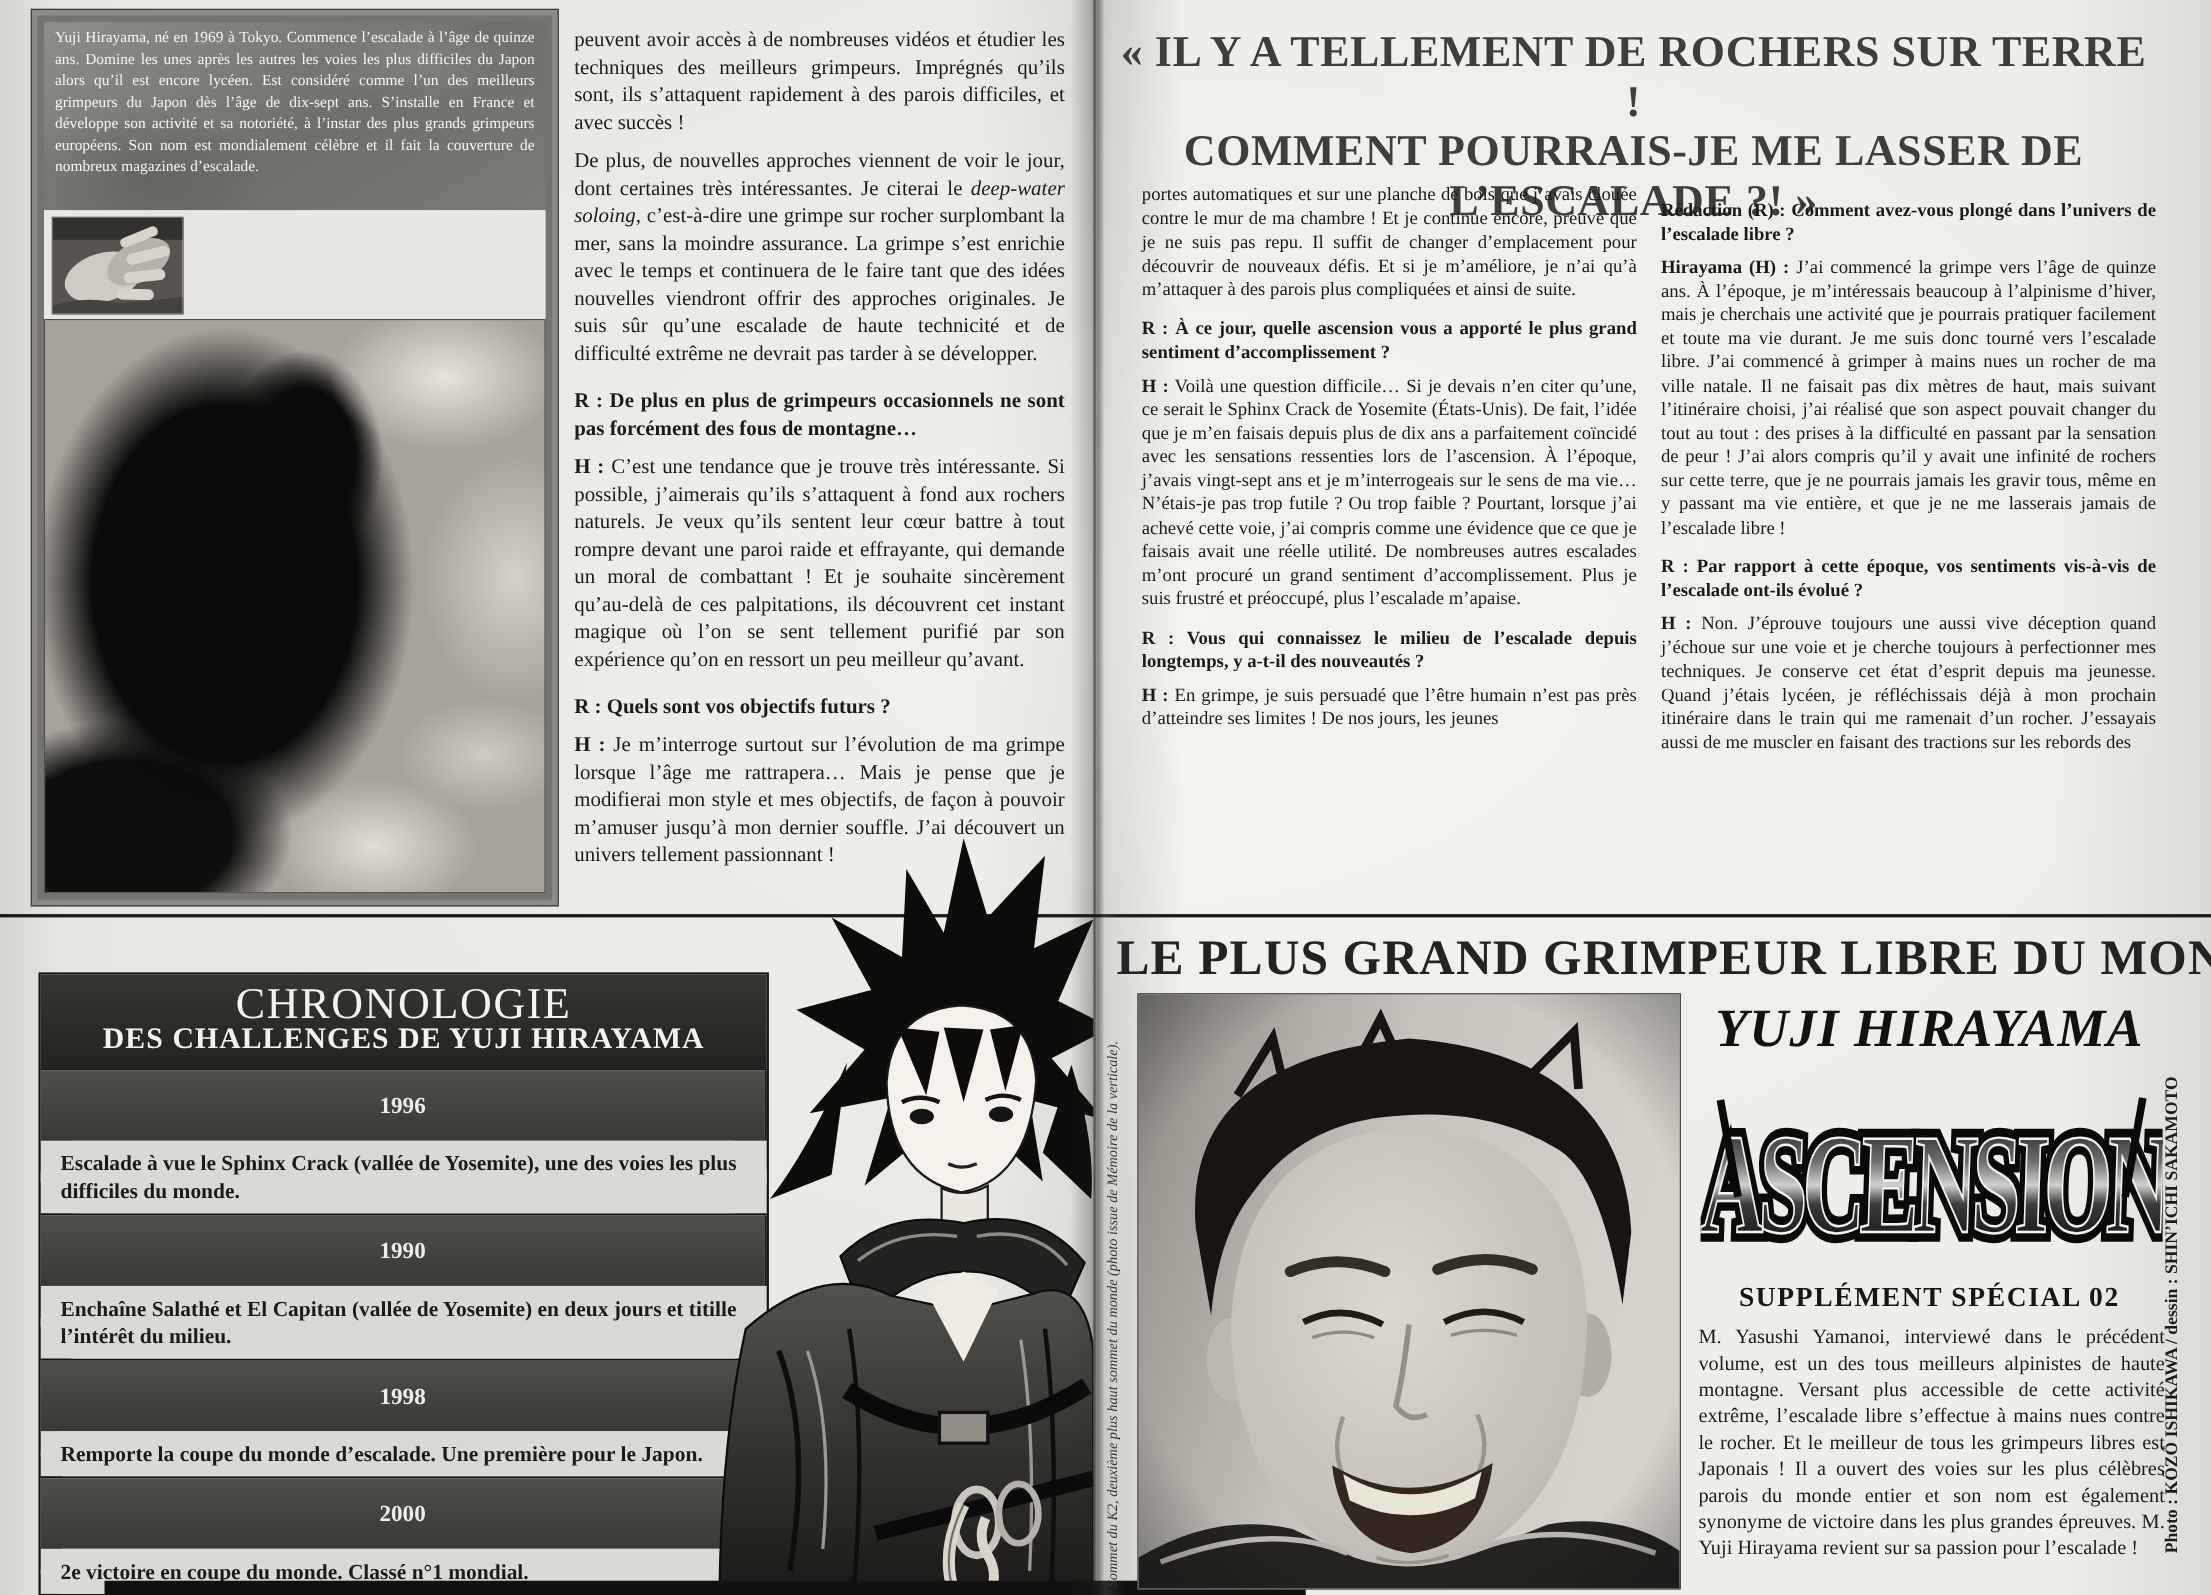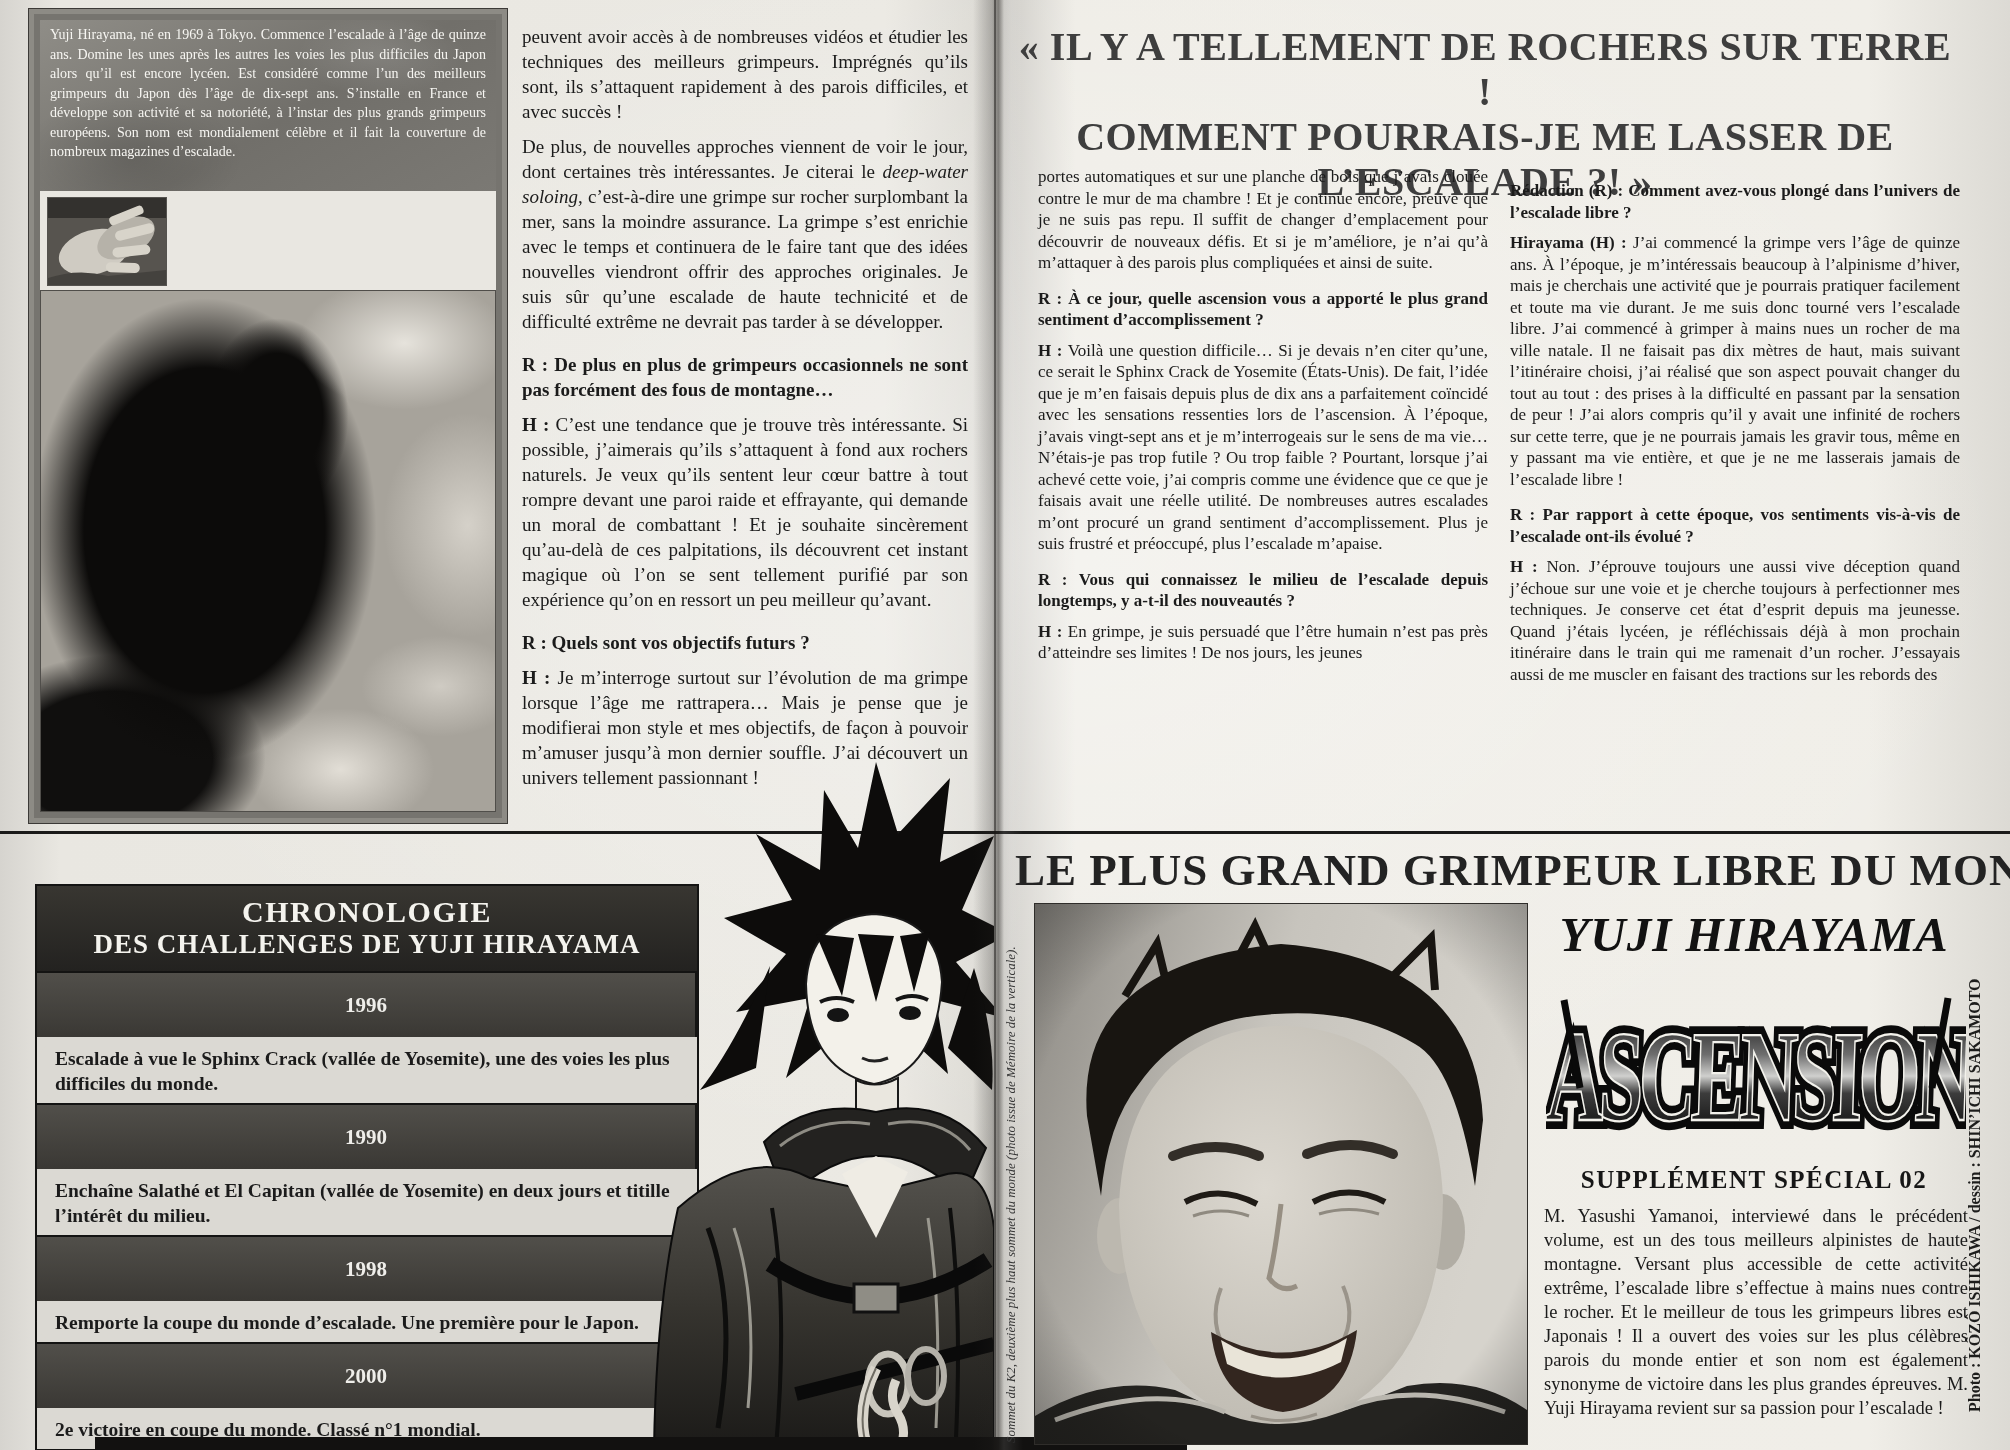--- a/index.html
+++ b/index.html
@@ -44,21 +44,21 @@
   .mid-col .q{margin-top:18px;}
   .ital{font-style:italic;}
 
   
   .divider{position:absolute;left:0;top:831px;width:2010px;height:3px;background:#1a1a19;}
   .bottom-strip{position:absolute;left:95px;top:1437px;width:1092px;height:13px;background:#121110;}
 
   
   .chrono{position:absolute;left:35px;top:884px;width:660px;border:2px solid #141413;background:#dbd9d3;}
   .chrono-header{background:linear-gradient(#383631,#232220);color:#f4f3ee;text-align:center;padding:9px 6px 11px 6px;}
-  .chrono-h1{font-size:30px;font-weight:bold;letter-spacing:1.5px;line-height:34px;}
+  .chrono-h1{font-size:40px;font-weight:normal;letter-spacing:1.5px;line-height:34px;}
   .chrono-h2{font-size:27px;font-weight:bold;letter-spacing:1px;line-height:31px;}
   .chrono-row{display:flex;border-top:2px solid #141413;min-height:73px;flex-direction:column;}
   .chrono-year{flex:0 0 64px;background:linear-gradient(#514f4a,#3a3834);color:#efeeea;font-weight:bold;font-size:21px;
     display:flex;align-items:center;justify-content:center;border-right:2px solid #141413;}
   .chrono-text{flex:1;background:#dbd9d3;padding:9px 14px 7px 18px;font-weight:bold;font-size:19.5px;line-height:25px;
     display:flex;align-items:center;border-radius:30px;}
 
   .manga{position:absolute;left:558px;top:666px;width:436px;height:784px;}
 
   

